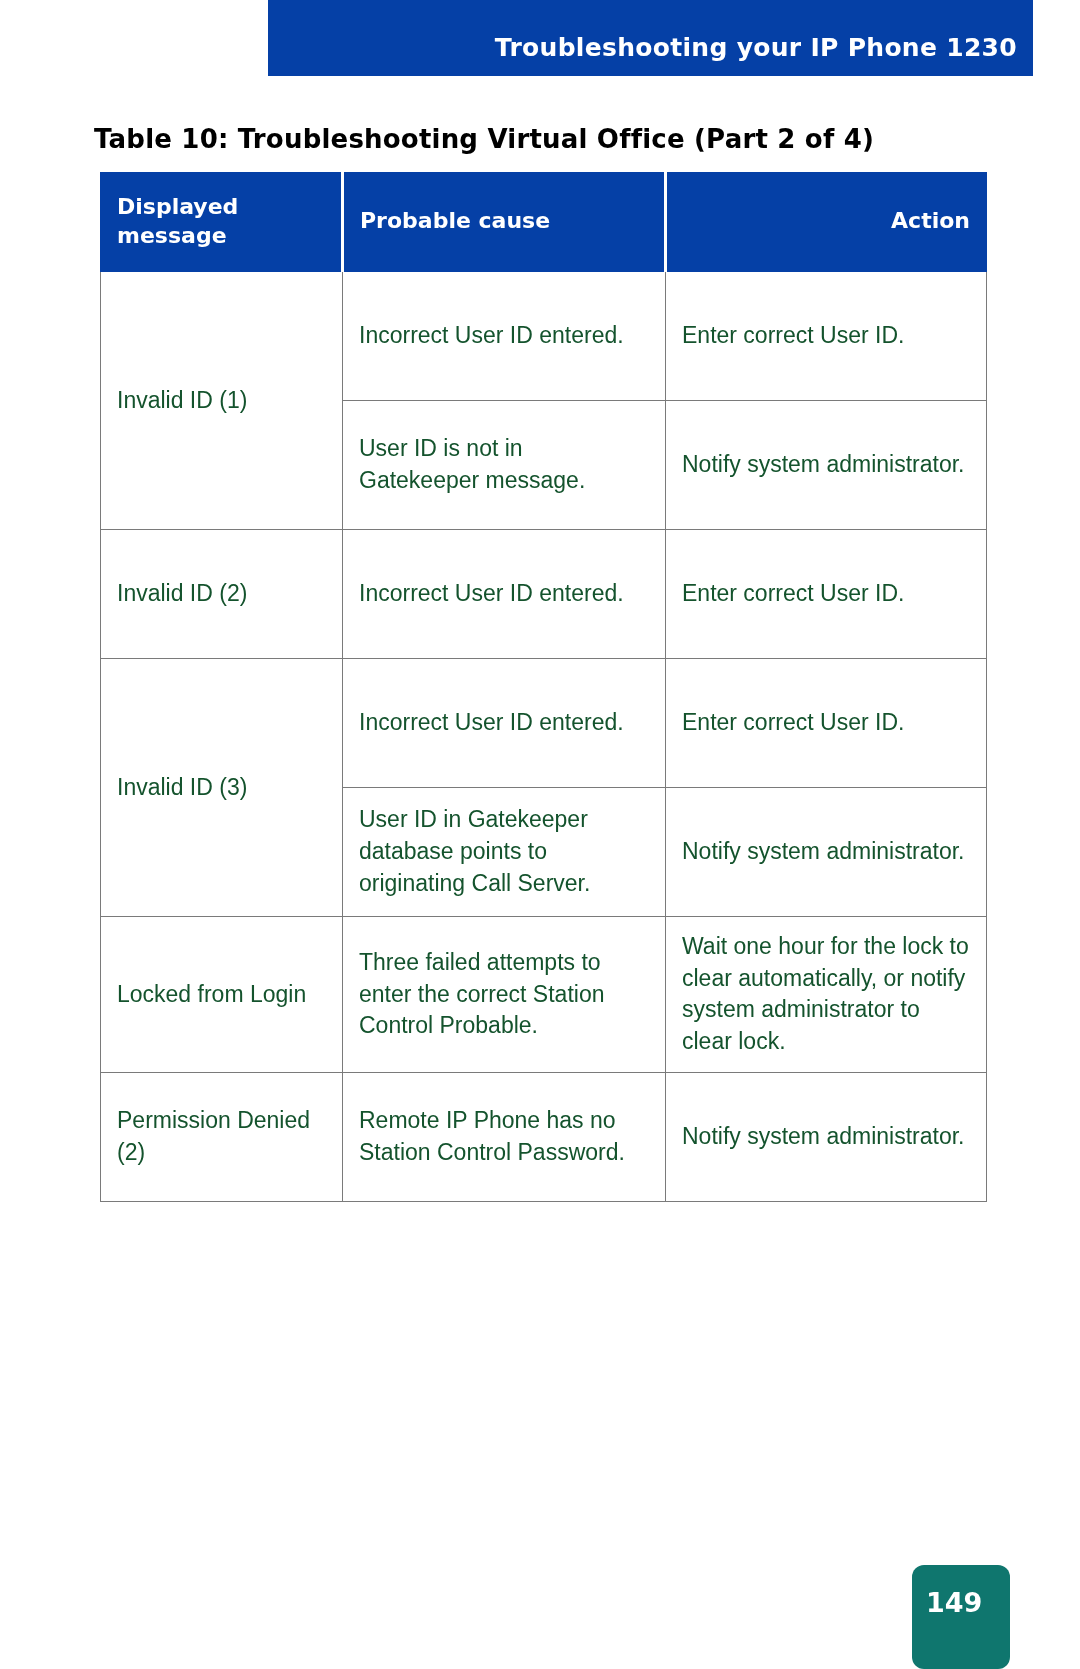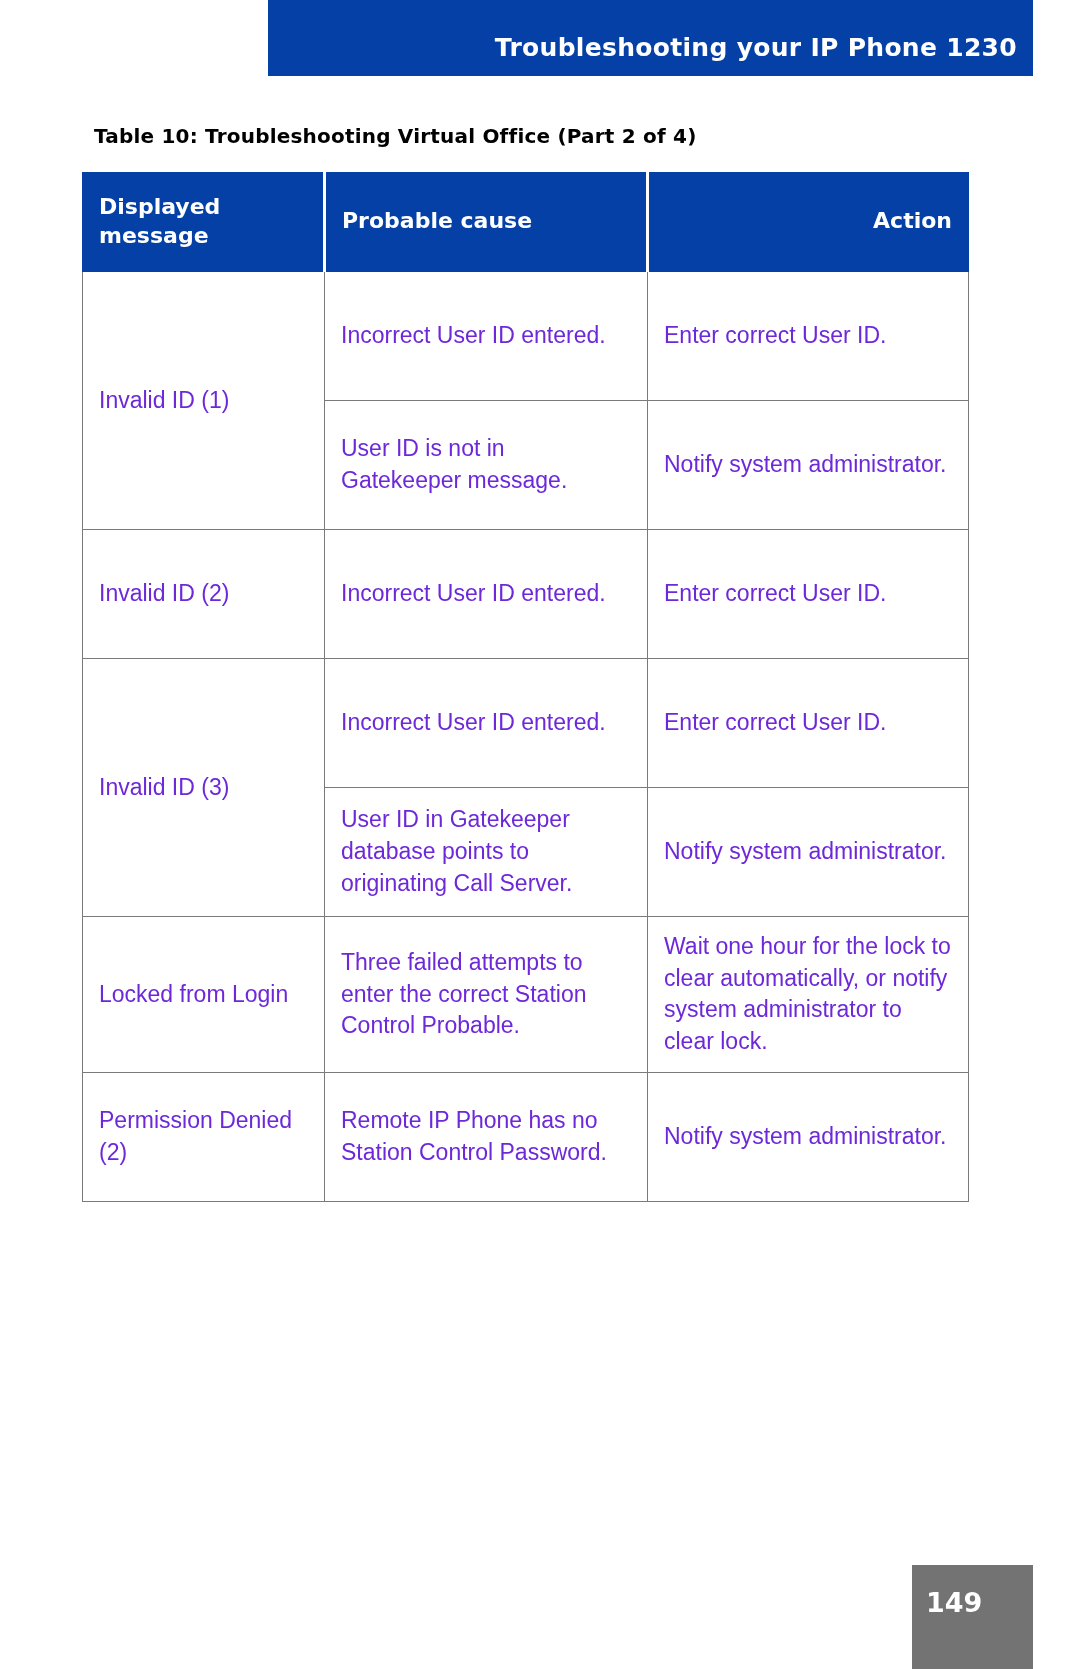--- a/index.html
+++ b/index.html
@@ -35,50 +35,50 @@
     letter-spacing: 0.3px;
     white-space: nowrap;
     font-family: "DejaVu Sans", sans-serif;
   }
 
   
   .table-caption {
     position: absolute;
     left: 94px;
     top: 124px;
-    font-size: 20px;
+    font-size: 26px;
     font-weight: bold;
     color: #000000;
     letter-spacing: 0.2px;
     white-space: nowrap;
     font-family: "DejaVu Sans", sans-serif;
   }
 
   
   .troubleshooting-table {
     position: absolute;
-    left: 82px;
+    left: 100px;
     top: 172px;
     width: 886px;
     border-collapse: collapse;
     table-layout: fixed;
   }
   .troubleshooting-table col.c1 { width: 242px; }
   .troubleshooting-table col.c2 { width: 323px; }
   .troubleshooting-table col.c3 { width: 321px; }
 
   .troubleshooting-table th,
   .troubleshooting-table td {
     border: 1px solid #7a7a7a;
     vertical-align: middle;
     text-align: left;
     padding: 14px 16px 14px 16px;
     font-size: 23px;
     line-height: 1.38;
-    color: #6d28d9;
+    color: #14532d;
     font-family: "Liberation Sans", sans-serif;
     font-weight: normal;
   }
 
   .troubleshooting-table thead th {
     background: #0540a6;
     color: #ffffff;
     font-weight: bold;
     font-size: 22px;
     line-height: 1.32;
@@ -95,24 +95,25 @@
   }
 
   .cell-msg { vertical-align: middle; }
   .cell-tall { height: 100px; }
 
   
   .page-footer {
     position: absolute;
     left: 912px;
     top: 1565px;
-    width: 121px;
+    width: 98px;
     height: 104px;
-    background: #737373;
+    background: #0f766e;
     box-sizing: border-box;
+    border-radius: 12px;
   }
   .page-number {
     position: absolute;
     left: 14px;
     top: 22px;
     color: #ffffff;
     font-size: 27px;
     font-weight: bold;
     font-family: "DejaVu Sans", sans-serif;
   }

